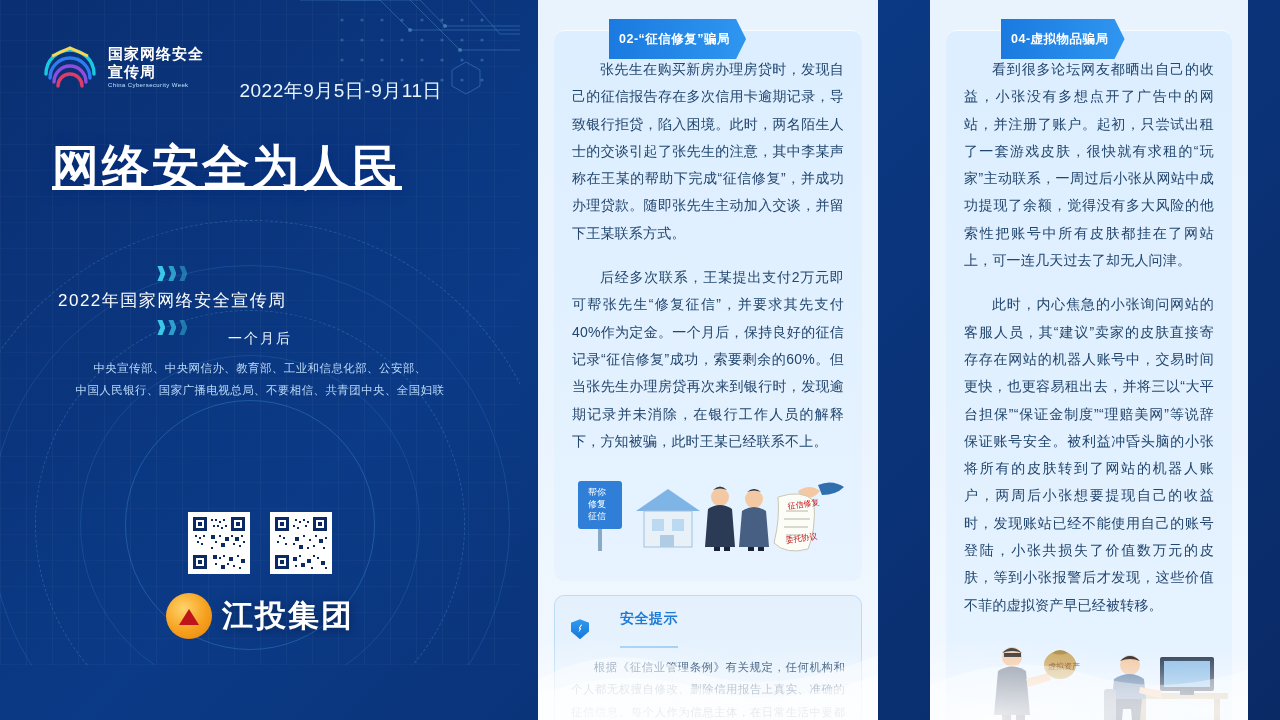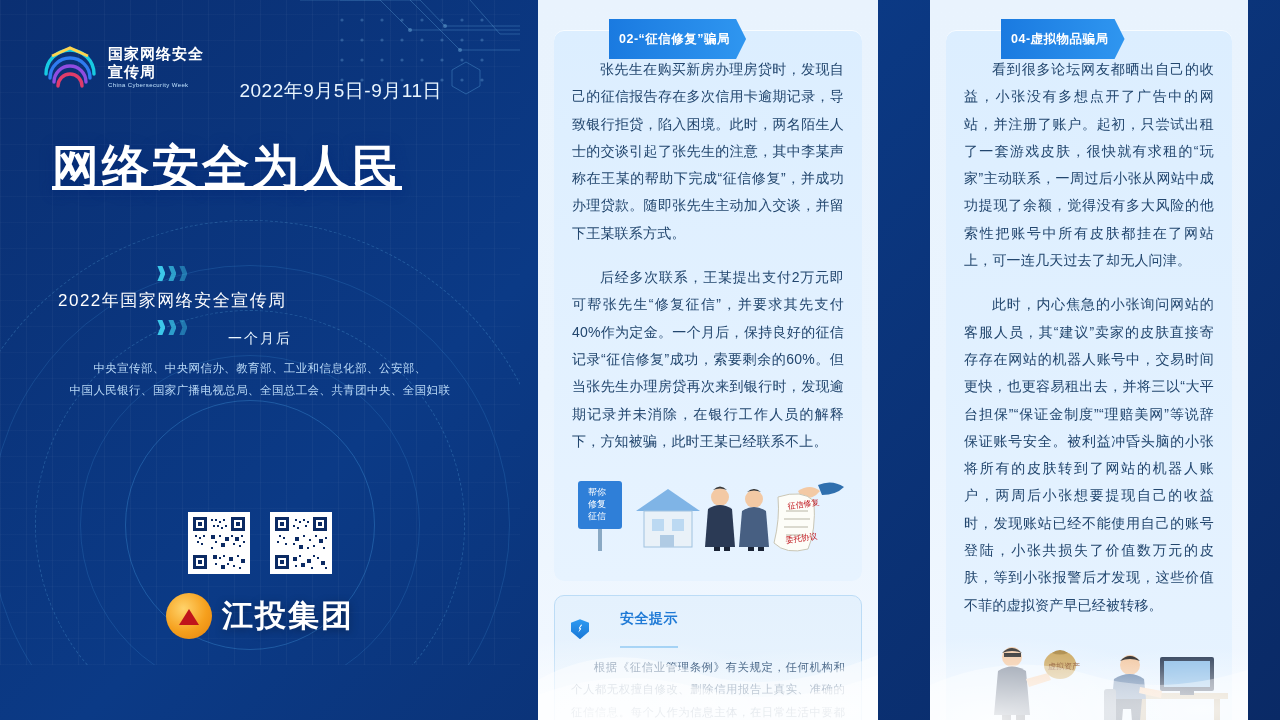--- a/index.html
+++ b/index.html
@@ -332,21 +332,21 @@
       <span class="chev">
           <i></i>
           <i></i>
           <i></i>
         </span>
     </div>
 
     <div class="host-block">
       <div class="host-title">一个月后</div>
       <div class="host-line">中央宣传部、中央网信办、教育部、工业和信息化部、公安部、</div>
-      <div class="host-line">中国人民银行、国家广播电视总局、全国总工会、共青团中央、全国妇联</div>
+      <div class="host-line">中国人民银行、国家广播电视总局、不要相信、共青团中央、全国妇联</div>
     </div>
 
     <div class="qr-row">
       <div class="qr">
         <svg width="56" height="56" viewBox="0 0 28 28" shape-rendering="crispEdges">
           <rect width="28" height="28" fill="#fff"></rect>
           <g fill="#0b2a63">
             <rect x="1" y="1" width="7" height="7"></rect>
               <rect x="2.5" y="2.5" width="4" height="4" fill="#fff"></rect>
               <rect x="3.5" y="3.5" width="2" height="2"></rect>

